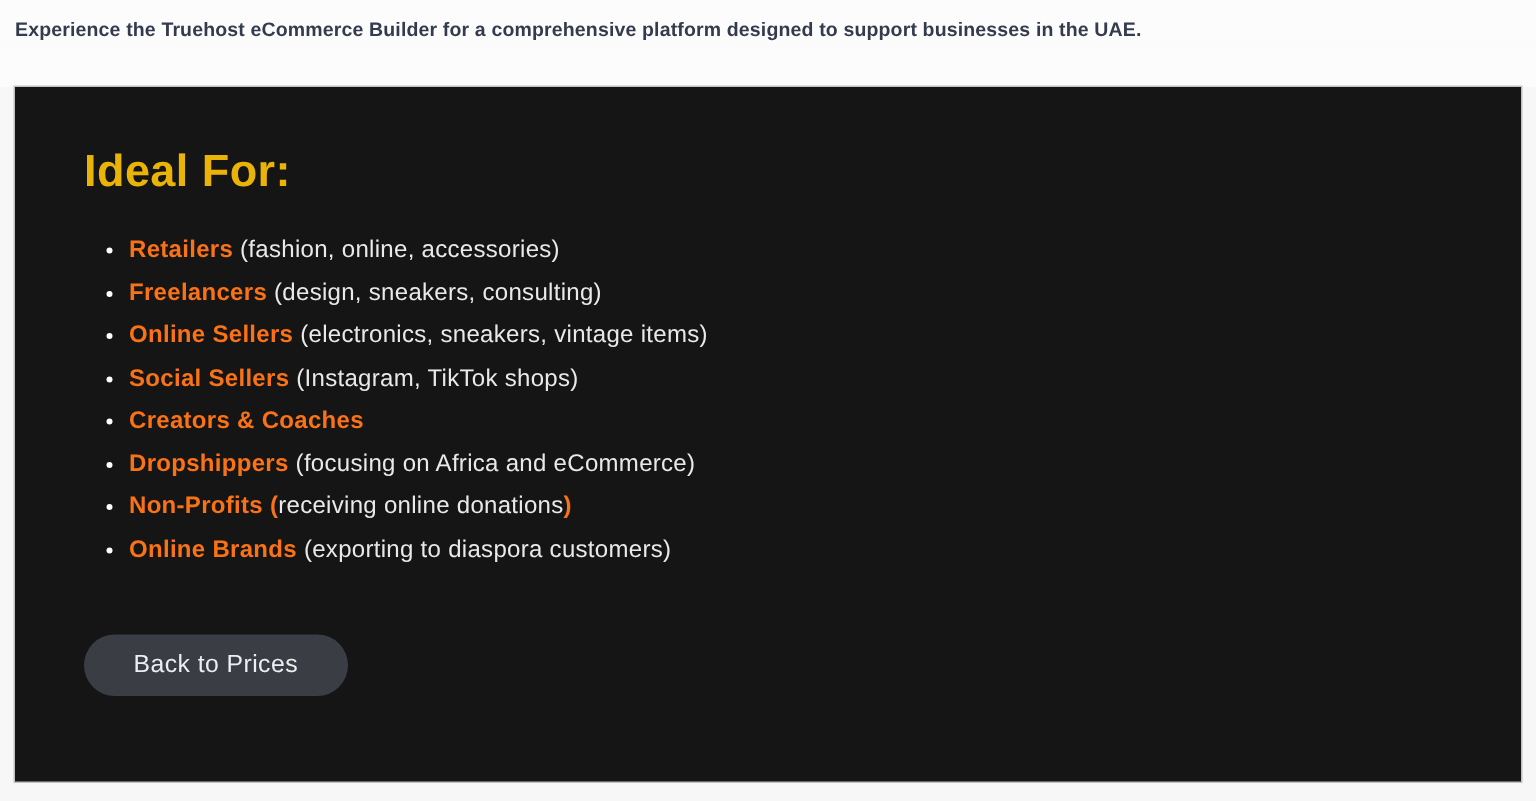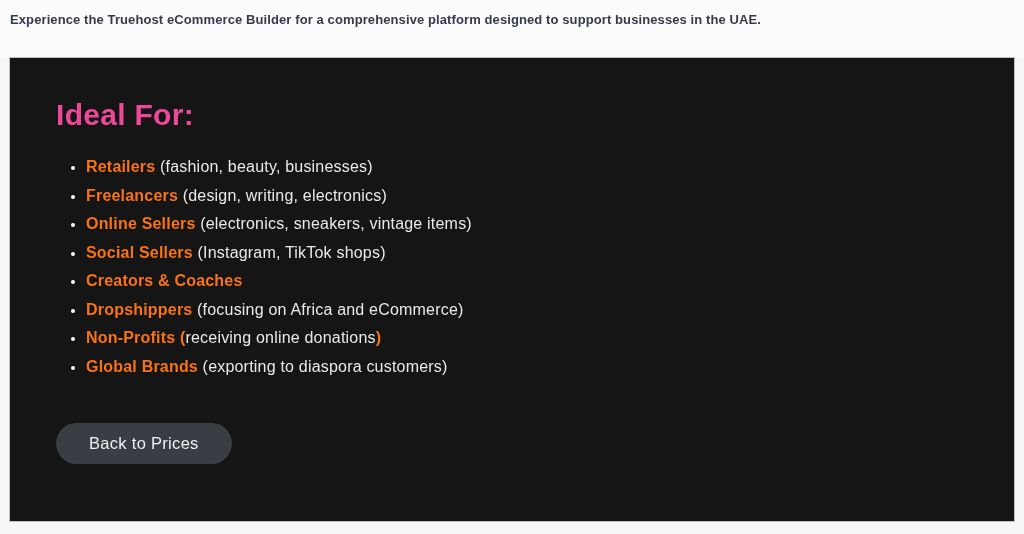--- a/index.html
+++ b/index.html
@@ -31,21 +31,21 @@
     box-shadow: 0 0 0 1px rgba(120,125,130,0.45);
     box-sizing: border-box;
     padding: 40px 40px 0 46px;
     color: #efefef;
   }
   .card h2 {
     margin: 0;
     font-size: 30px;
     line-height: 34px;
     font-weight: 700;
-    color: #ec4899;
+    color: #eab308;
     letter-spacing: 0.3px;
   }
   .card ul {
     margin: 26px 0 0 0;
     padding: 0 0 0 30px;
     list-style: disc;
   }
   .card li {
     font-size: 16px;
     line-height: 18px;
@@ -85,24 +85,24 @@
 <body>
 
 <div class="intro">Experience the Truehost eCommerce Builder for a comprehensive platform designed to support businesses in the UAE.</div>
 
 <div class="topstrip"></div>
 
 <section class="card">
   <h2>Ideal For:</h2>
 
   <ul id="ideal-list">
-      <li><span class="b">Retailers</span><span class="r"> (fashion, beauty, businesses)</span></li>
-      <li><span class="b">Freelancers</span><span class="r"> (design, writing, electronics)</span></li>
+      <li><span class="b">Retailers</span><span class="r"> (fashion, online, accessories)</span></li>
+      <li><span class="b">Freelancers</span><span class="r"> (design, sneakers, consulting)</span></li>
       <li><span class="b">Online Sellers</span><span class="r"> (electronics, sneakers, vintage items)</span></li>
       <li><span class="b">Social Sellers</span><span class="r"> (Instagram, TikTok shops)</span></li>
       <li><span class="b">Creators &amp; Coaches</span></li>
       <li><span class="b">Dropshippers</span><span class="r"> (focusing on Africa and eCommerce)</span></li>
       <li><span class="b">Non-Profits (</span><span class="r">receiving online donations</span><span class="b">)</span></li>
-      <li><span class="b">Global Brands</span><span class="r"> (exporting to diaspora customers)</span></li>
+      <li><span class="b">Online Brands</span><span class="r"> (exporting to diaspora customers)</span></li>
     </ul>
 
   <button class="btn">Back to Prices</button>
 </section>
 
 </body></html>

